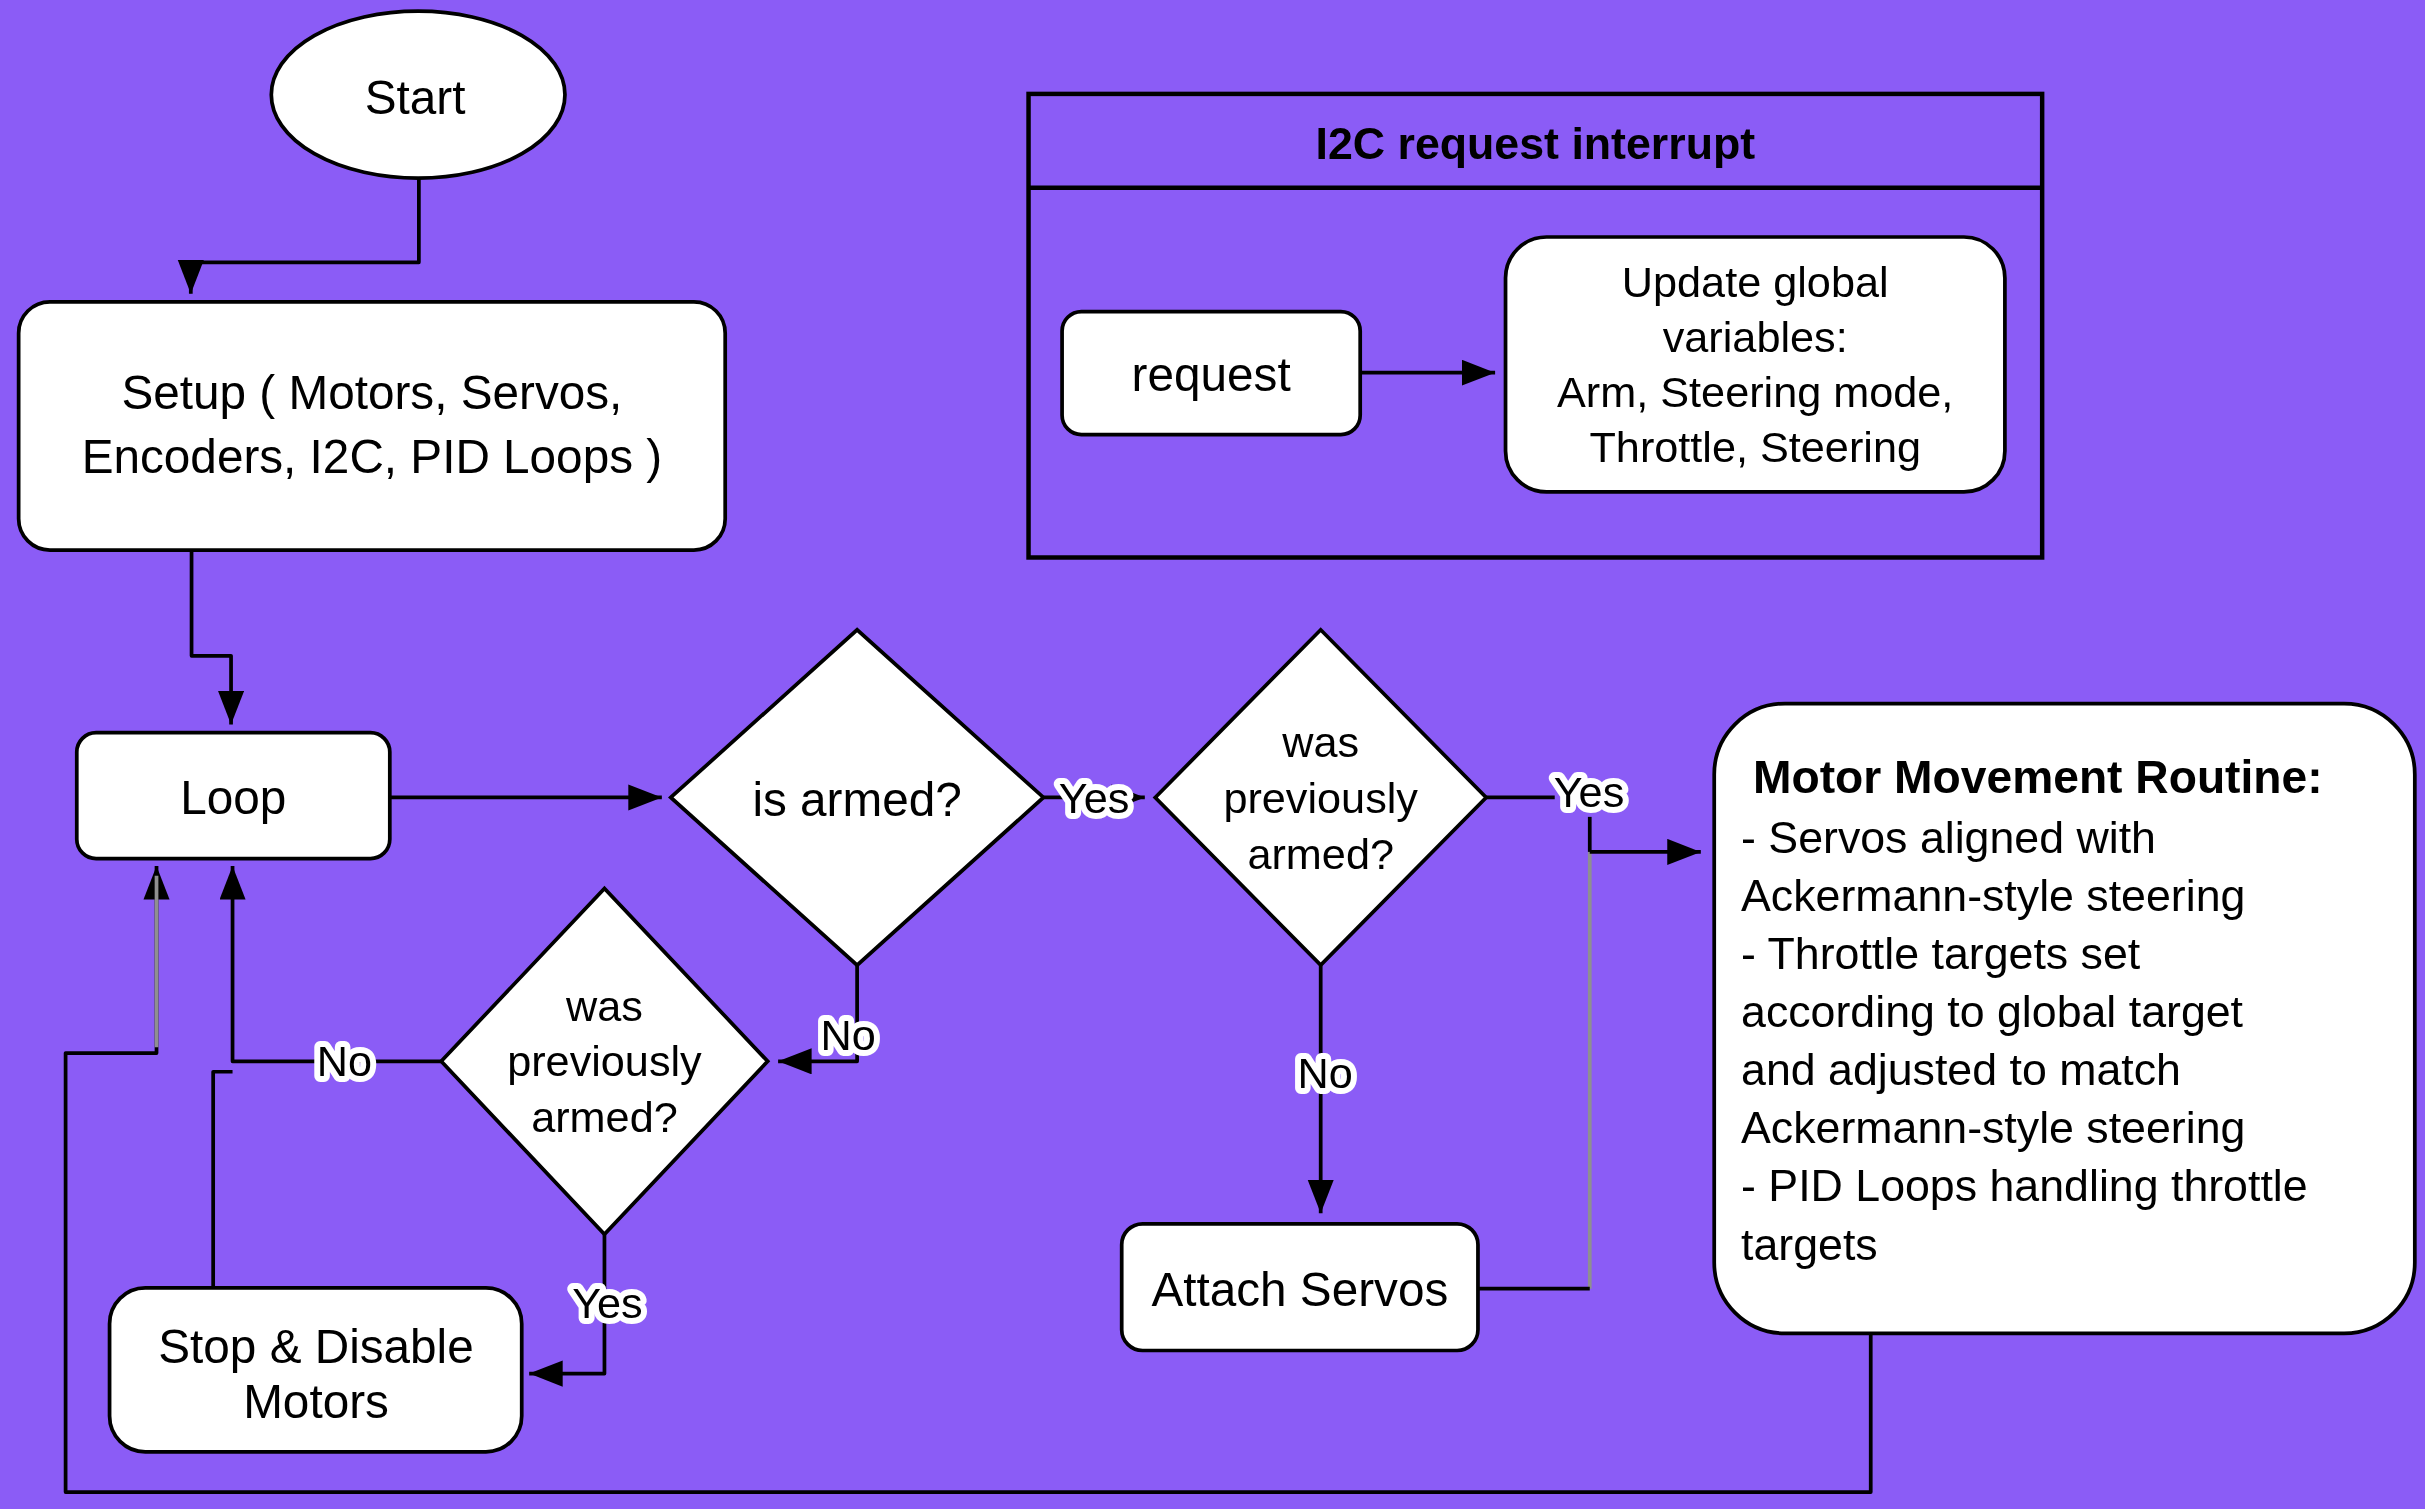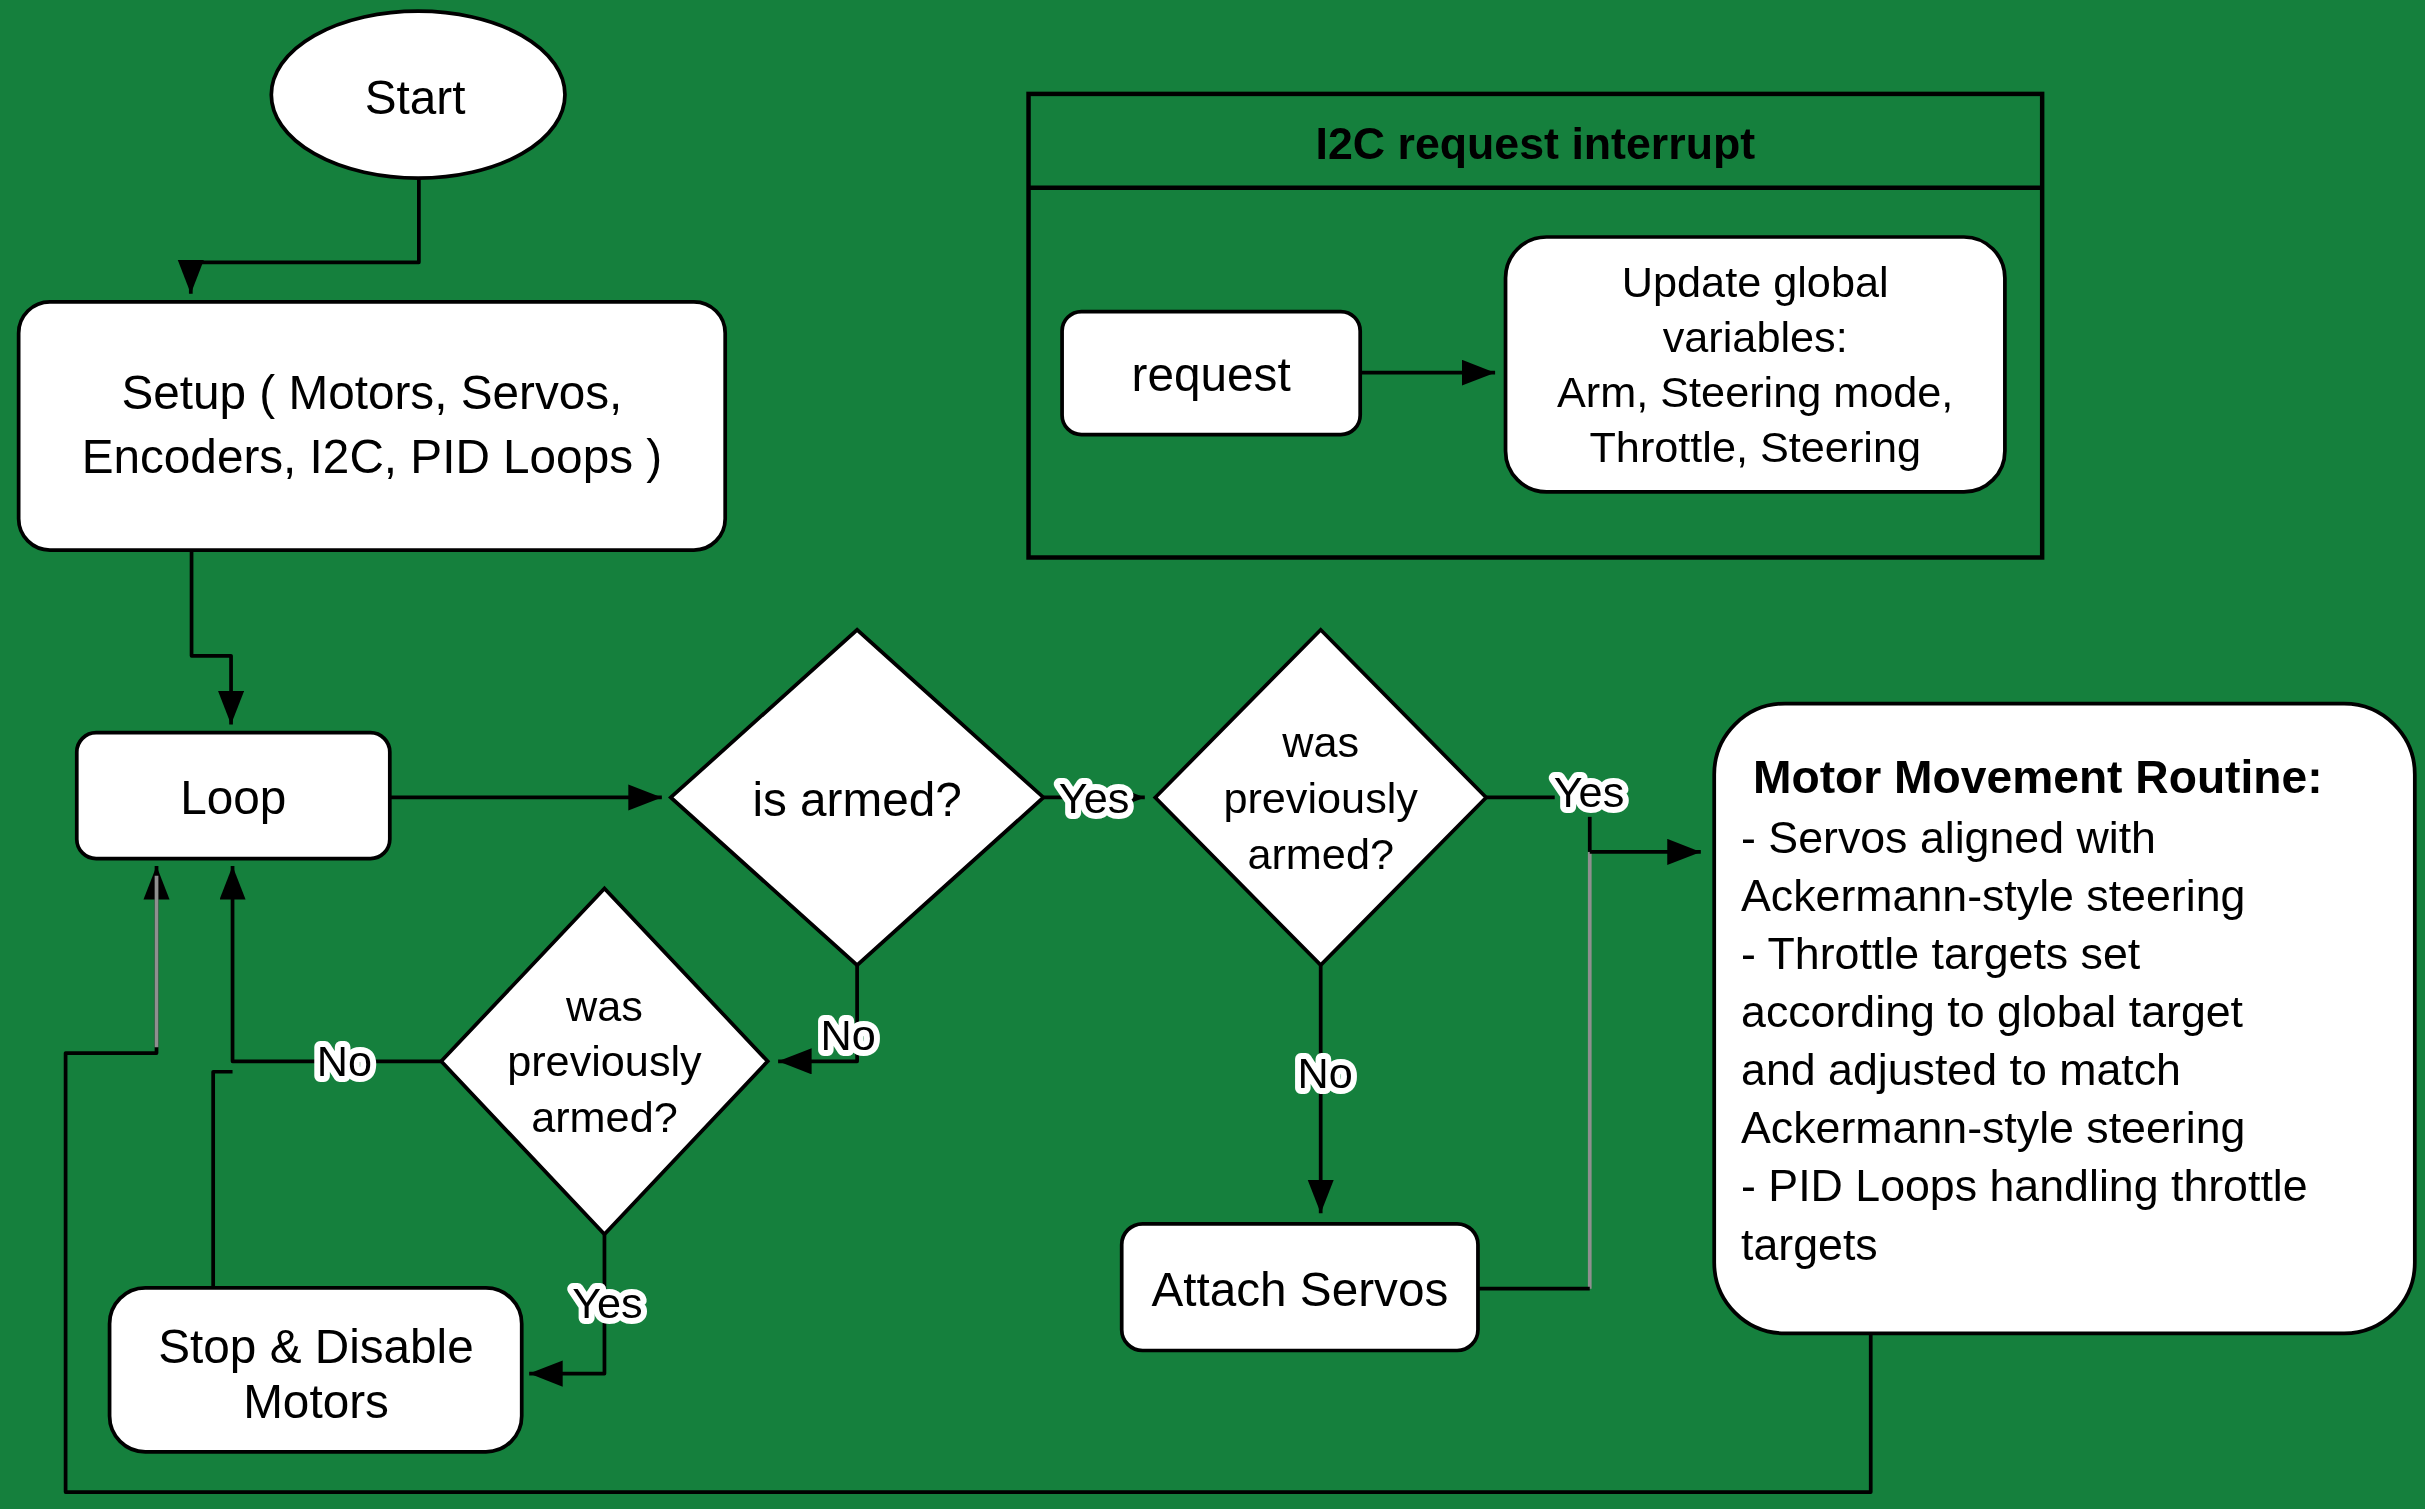--- a/index.html
+++ b/index.html
@@ -1,16 +1,16 @@
 <!DOCTYPE html>
 <html style="font-size:12px"><head>
 <meta charset="utf-8">
 <style>
   html,body{margin:0;padding:0;background:#ffffff;}
-  .canvas-wrap{width:2426px;height:1510px;background:#15803d;}
+  .canvas-wrap{width:2426px;height:1510px;background:#8b5cf6;}
   svg{display:block;}
   .shape{fill:#ffffff;stroke:#000000;stroke-width:5;}
   .shape-thick{fill:none;stroke:#000000;stroke-width:6;}
   .edge{fill:none;stroke:#000000;stroke-width:5;stroke-linejoin:round;}
   .edge-gray{fill:none;stroke:#8f8f8f;stroke-width:5;}
   .node-text{font-family:"Liberation Sans",sans-serif;font-size:64px;fill:#000;text-anchor:middle;}
   .node-text-sm{font-family:"Liberation Sans",sans-serif;font-size:58px;fill:#000;text-anchor:middle;}
   .panel-title{font-family:"Liberation Sans",sans-serif;font-size:60px;font-weight:bold;fill:#000;text-anchor:middle;}
   .edge-label{font-family:"Liberation Sans",sans-serif;font-size:58px;fill:#000;text-anchor:middle;
               paint-order:stroke;stroke:#ffffff;stroke-width:16px;stroke-linejoin:round;}

